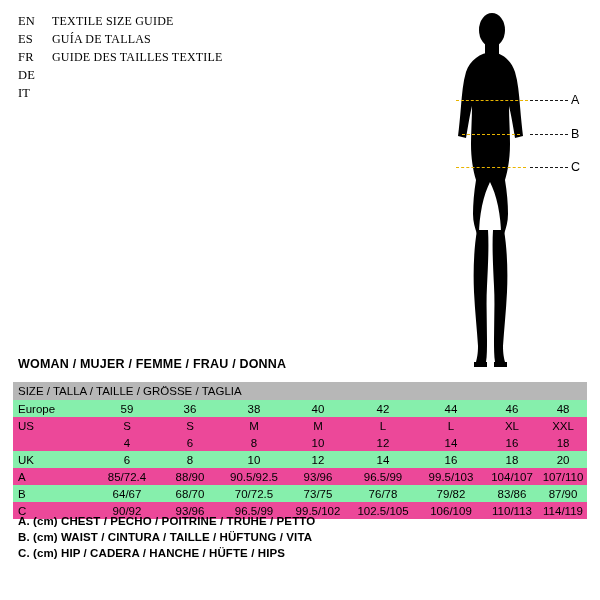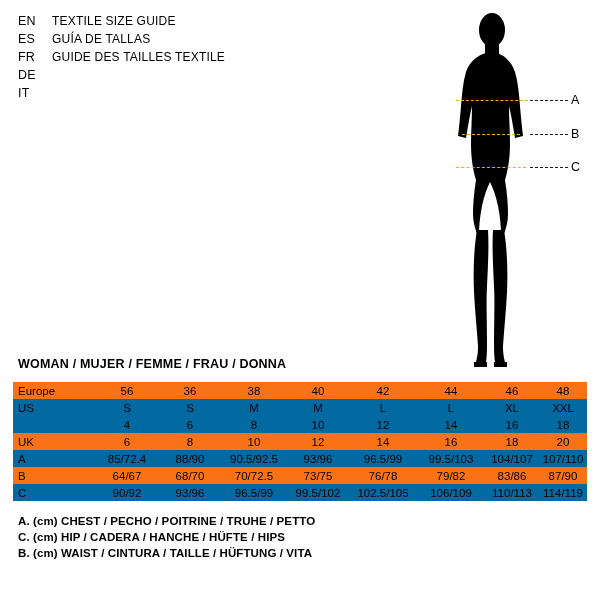--- a/index.html
+++ b/index.html
@@ -27,20 +27,21 @@
     left: 18px;
     top: 14px;
     width: 420px;
   }
   .lang-row {
     display: flex;
     align-items: baseline;
     height: 18px;
     font-size: 12.5px;
     letter-spacing: 0.2px;
+    font-family: Liberation Serif, serif;
   }
   .lang-code {
     width: 34px;
     flex: 0 0 34px;
     font-size: 12.5px;
   }
   .lang-text {
     font-size: 12px;
     white-space: nowrap;
   }
@@ -105,24 +106,24 @@
   }
   tr.header-row td {
     background: #b7b7b7;
     font-weight: normal;
     text-align: left;
     padding-left: 5px;
     font-size: 11.5px;
     height: 18px;
   }
   tr.shade td {
-    background: #0369a1;
+    background: #ec4899;
   }
   tr.plain td {
-    background: #f97316;
+    background: #86efac;
   }
 
   
   .legend {
     position: absolute;
     left: 18px;
     top: 515px;
     width: 560px;
   }
   .legend-row {
@@ -237,24 +238,27 @@
         <col style="width:64px">
         <col style="width:62px">
         <col style="width:66px">
         <col style="width:62px">
         <col style="width:68px">
         <col style="width:68px">
         <col style="width:54px">
         <col style="width:48px">
       </colgroup>
       <tbody>
+        <tr class="header-row">
+          <td colspan="9">SIZE / TALLA / TAILLE / GRÖSSE / TAGLIA</td>
+        </tr>
 
         <tr class="plain">
           <td class="rowhead">Europe</td>
-          <td>56</td>
+          <td>59</td>
           <td>36</td>
           <td>38</td>
           <td>40</td>
           <td>42</td>
           <td>44</td>
           <td>46</td>
           <td>48</td>
         </tr>
 
         <tr class="shade">
@@ -327,17 +331,17 @@
           <td>106/109</td>
           <td>110/113</td>
           <td>114/119</td>
         </tr>
       </tbody>
     </table>
   </div>
 
   <div class="legend">
     <div class="legend-row">A. (cm) CHEST / PECHO / POITRINE / TRUHE / PETTO</div>
+    <div class="legend-row">B. (cm) WAIST / CINTURA / TAILLE / HÜFTUNG / VITA</div>
     <div class="legend-row">C. (cm) HIP / CADERA / HANCHE / HÜFTE / HIPS</div>
-    <div class="legend-row">B. (cm) WAIST / CINTURA / TAILLE / HÜFTUNG / VITA</div>
   </div>
 
 </div>
 
 </body></html>

